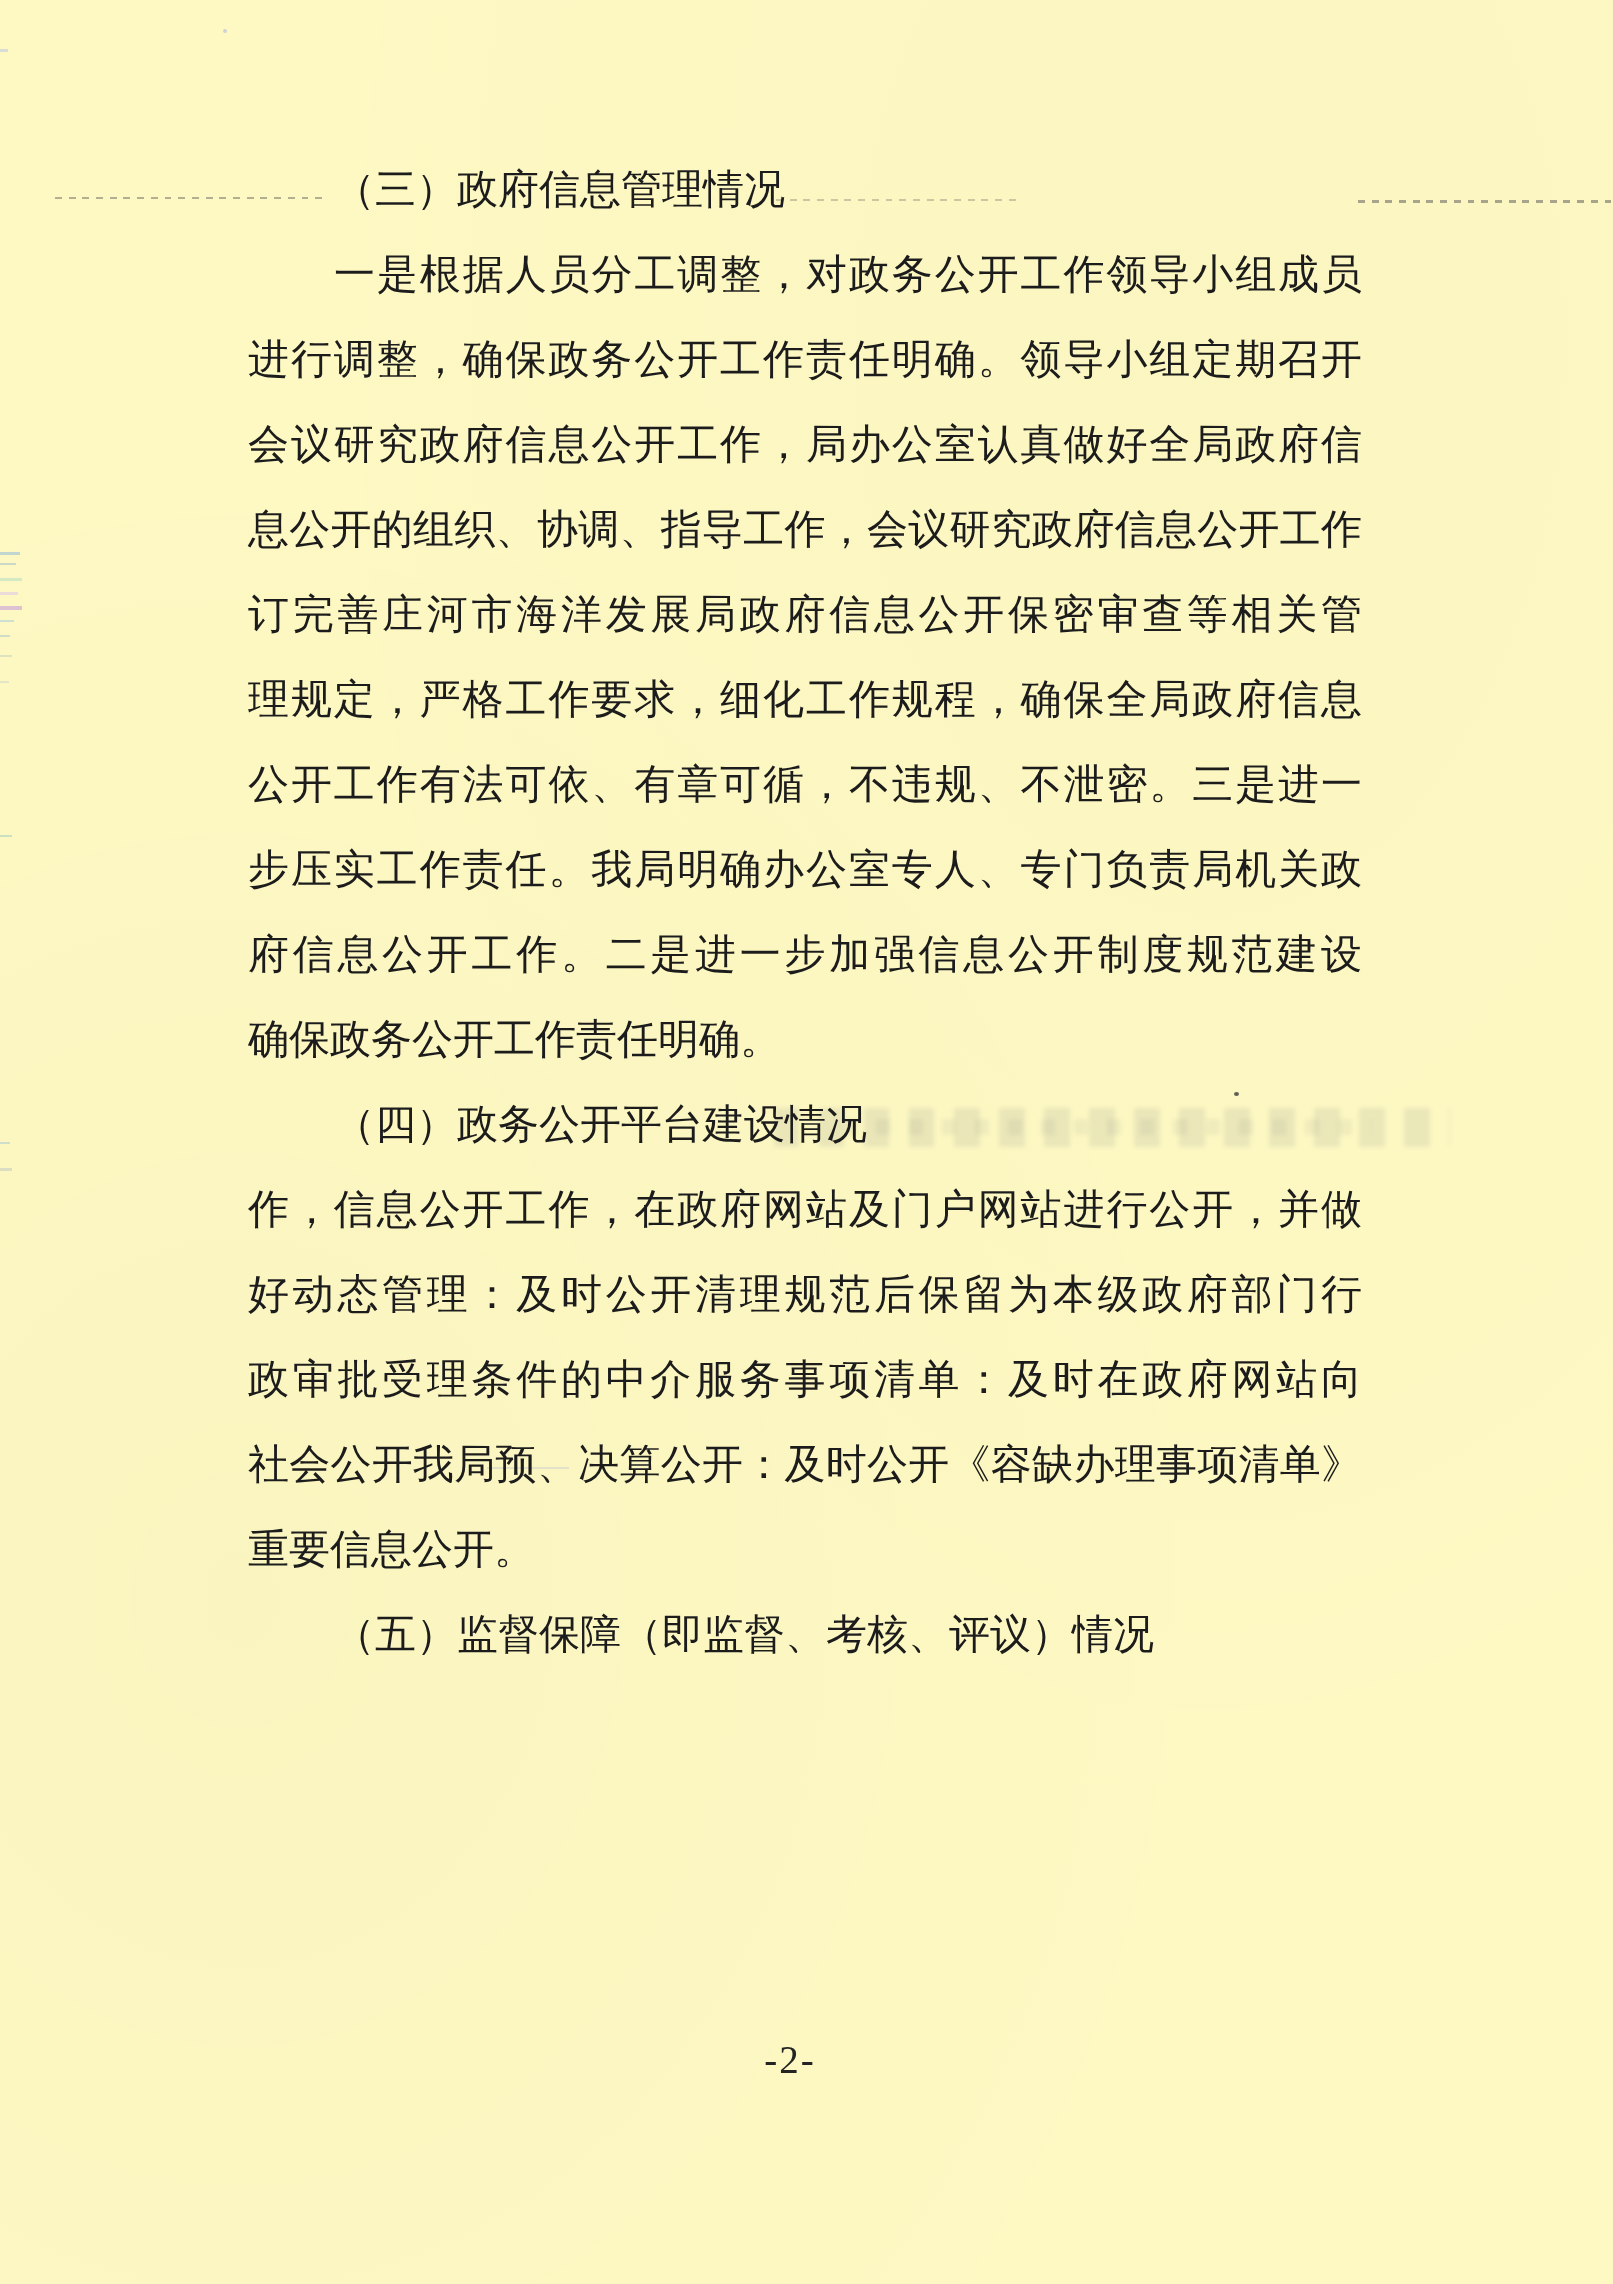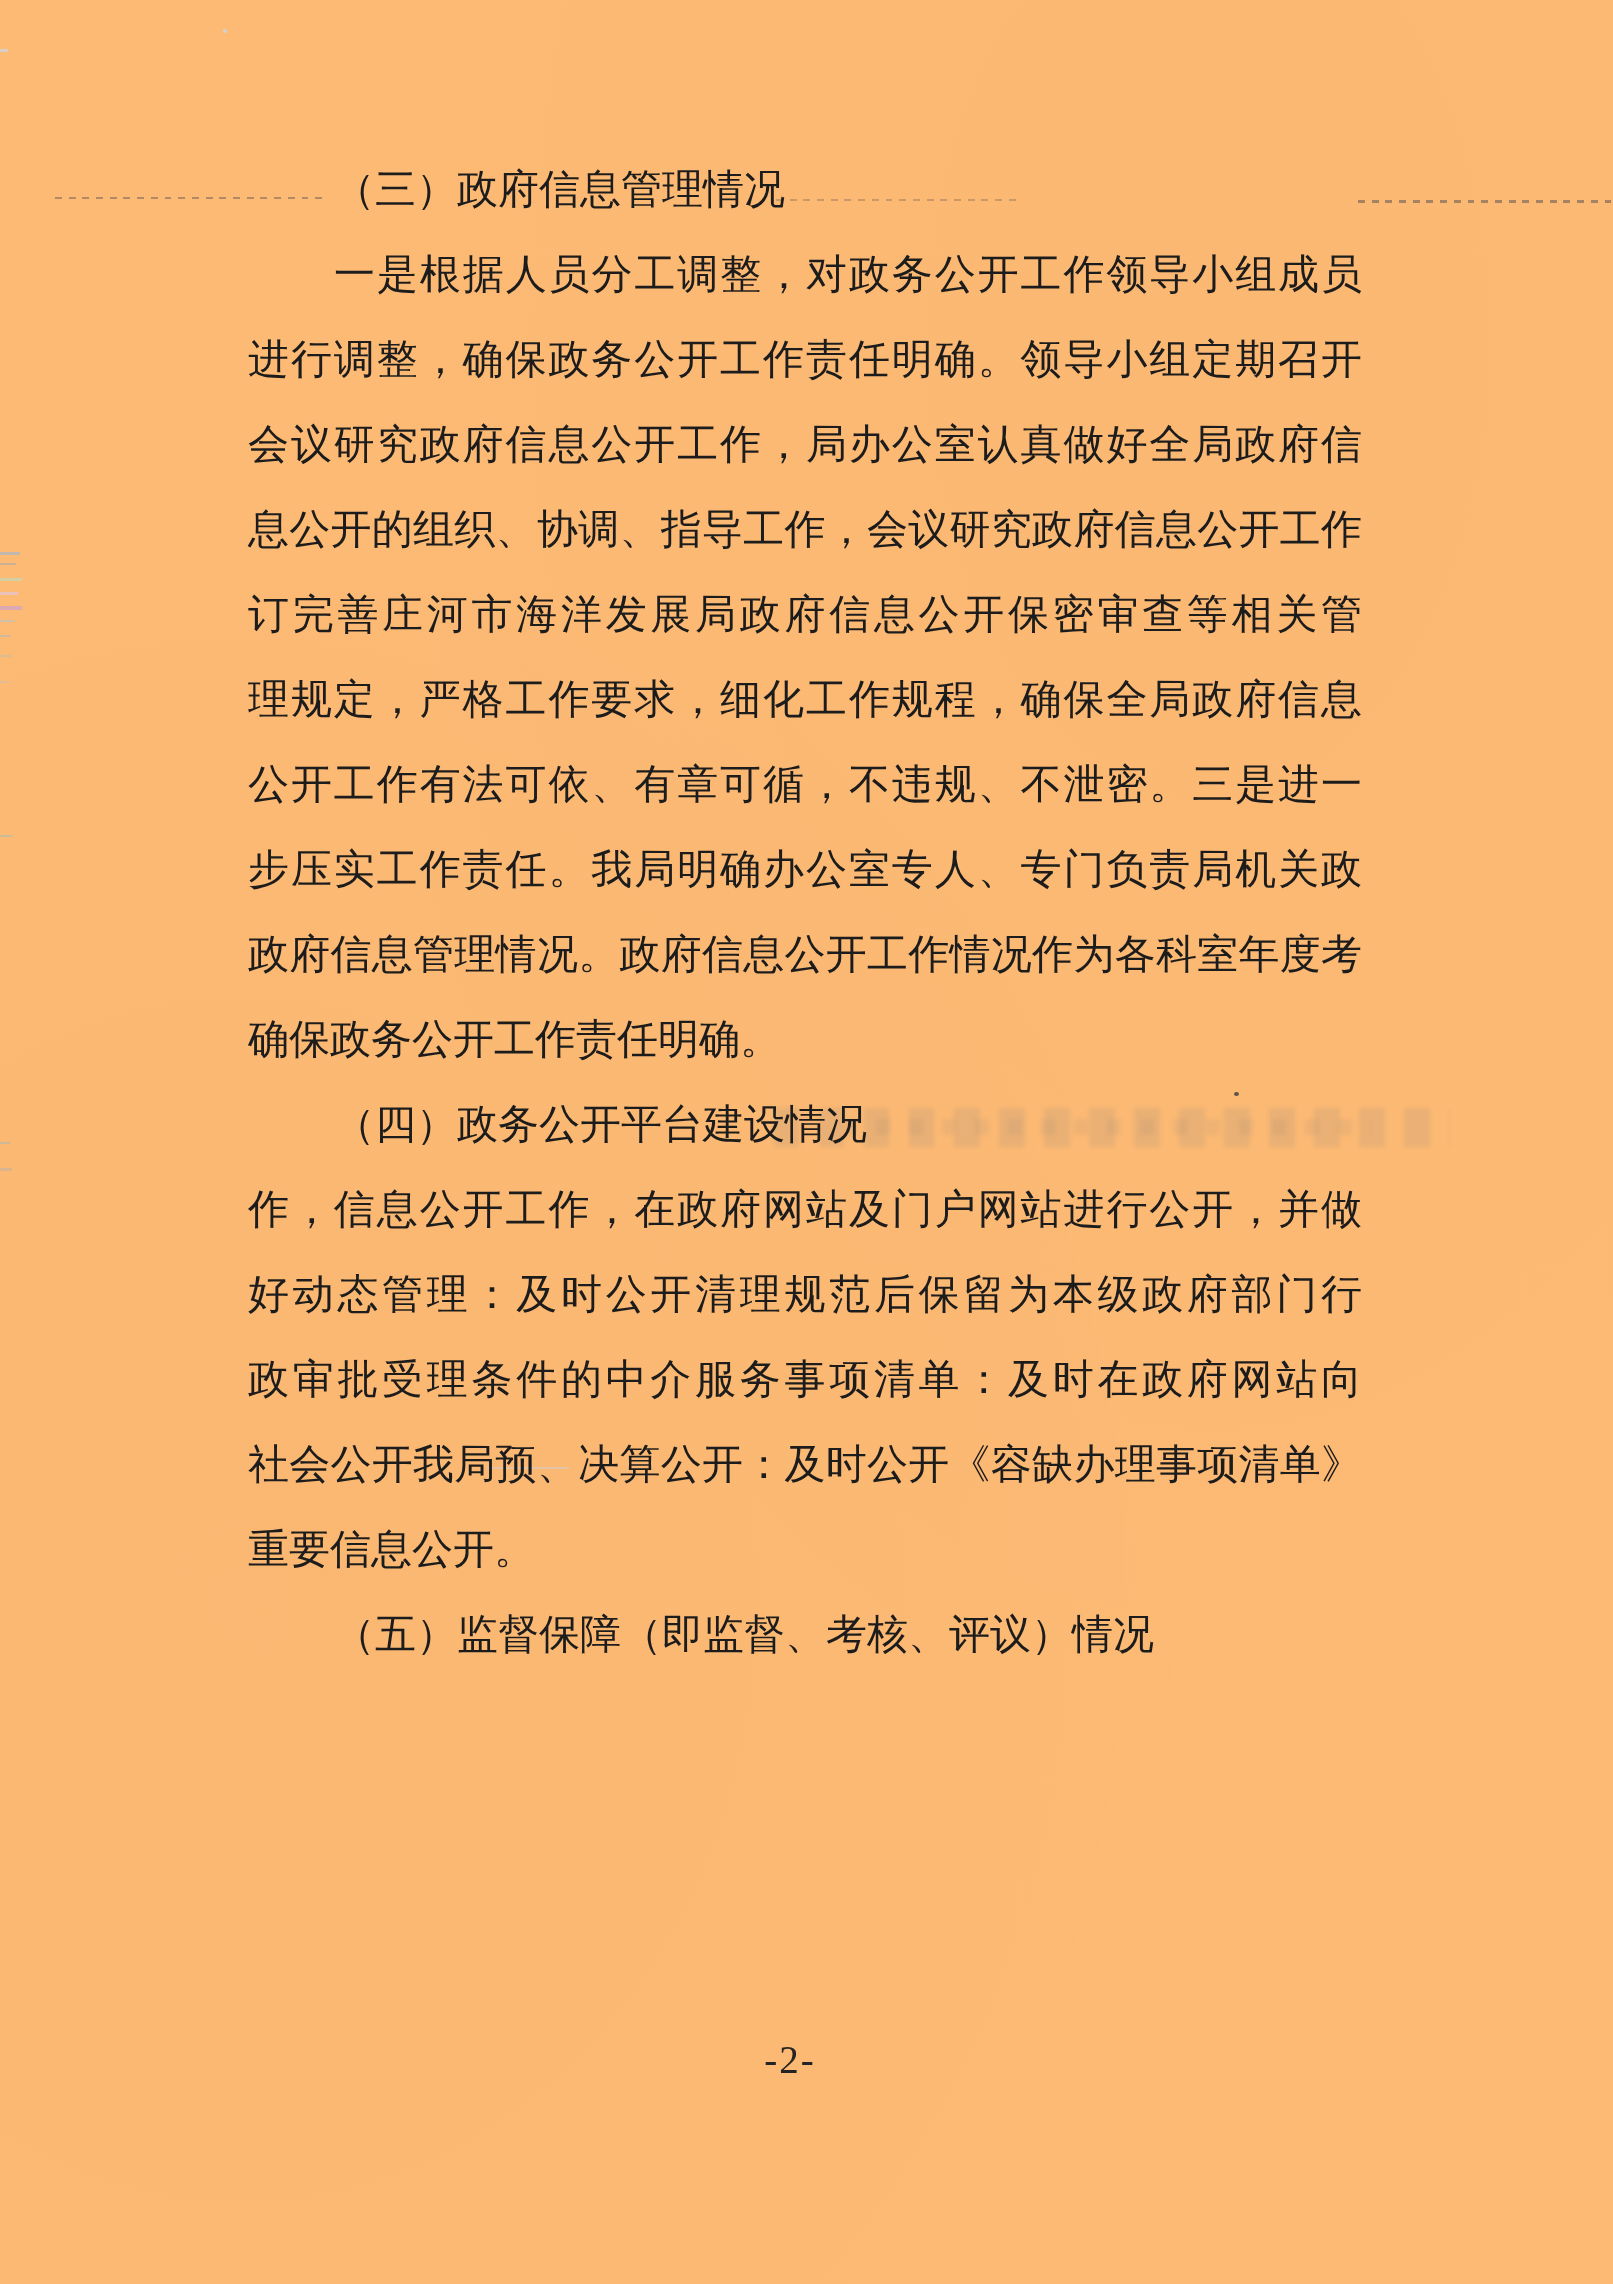--- a/index.html
+++ b/index.html
@@ -3,21 +3,21 @@
 <meta charset="utf-8">
 <style>
   html,body{margin:0;padding:0;}
   body{
     width:1613px;height:2285px;
     background:#eef0ee;
     font-family:"Liberation Serif","DejaVu Serif",serif;
   }
   .page{
     position:relative;width:1613px;height:2285px;
-    background:#fdba74;overflow:hidden;
+    background:#fef9c3;overflow:hidden;
   }
   .page::before{ 
     content:"";position:absolute;inset:0;pointer-events:none;
     background:
       radial-gradient(ellipse at 75% 15%, rgba(20,20,40,0.012), transparent 60%),
       radial-gradient(ellipse at 15% 70%, rgba(0,0,0,0.015), transparent 55%);
   }
   .text-block{
     position:absolute;left:248px;top:147px;width:1114px;
   }
@@ -74,21 +74,21 @@
   <div class="text-block" id="lines">
       <div class="line heading">（三）政府信息管理情况</div>
       <div class="line para-first">一是根据人员分工调整，对政务公开工作领导小组成员</div>
       <div class="line para-line">进行调整，确保政务公开工作责任明确。领导小组定期召开</div>
       <div class="line para-line">会议研究政府信息公开工作，局办公室认真做好全局政府信</div>
       <div class="line para-line">息公开的组织、协调、指导工作，会议研究政府信息公开工作</div>
       <div class="line para-line">订完善庄河市海洋发展局政府信息公开保密审查等相关管</div>
       <div class="line para-line">理规定，严格工作要求，细化工作规程，确保全局政府信息</div>
       <div class="line para-line">公开工作有法可依、有章可循，不违规、不泄密。三是进一</div>
       <div class="line para-line">步压实工作责任。我局明确办公室专人、专门负责局机关政</div>
-      <div class="line para-line">政府信息管理情况。政府信息公开工作情况作为各科室年度考</div>
+      <div class="line para-line">府信息公开工作。二是进一步加强信息公开制度规范建设</div>
       <div class="line para-last">确保政务公开工作责任明确。</div>
       <div class="line heading">（四）政务公开平台建设情况</div>
       <div class="line para-line">作，信息公开工作，在政府网站及门户网站进行公开，并做</div>
       <div class="line para-line">好动态管理：及时公开清理规范后保留为本级政府部门行</div>
       <div class="line para-line">政审批受理条件的中介服务事项清单：及时在政府网站向</div>
       <div class="line para-line">社会公开我局预、决算公开：及时公开《容缺办理事项清单》</div>
       <div class="line para-last">重要信息公开。</div>
       <div class="line heading">（五）监督保障（即监督、考核、评议）情况</div>
     </div>
 

